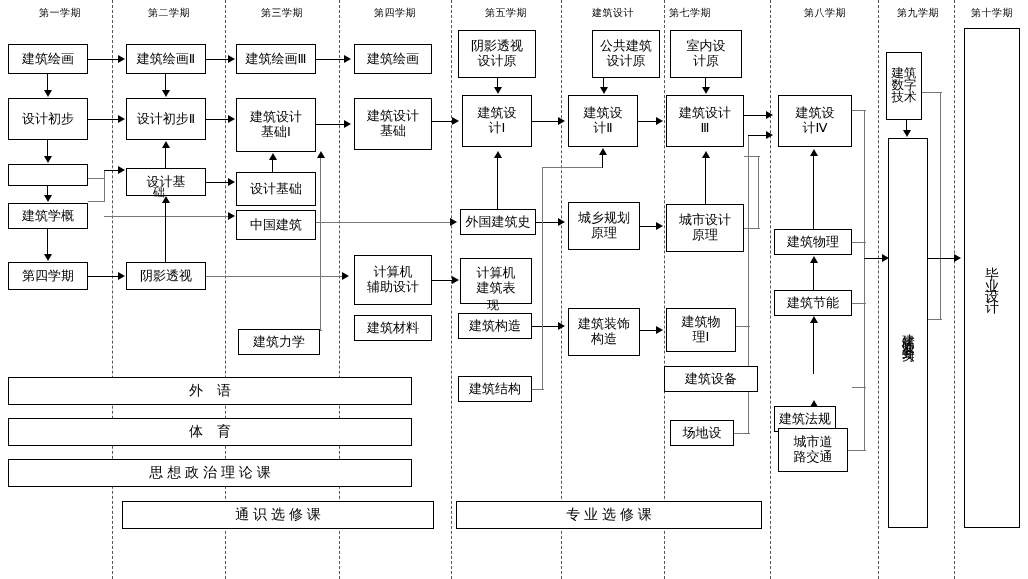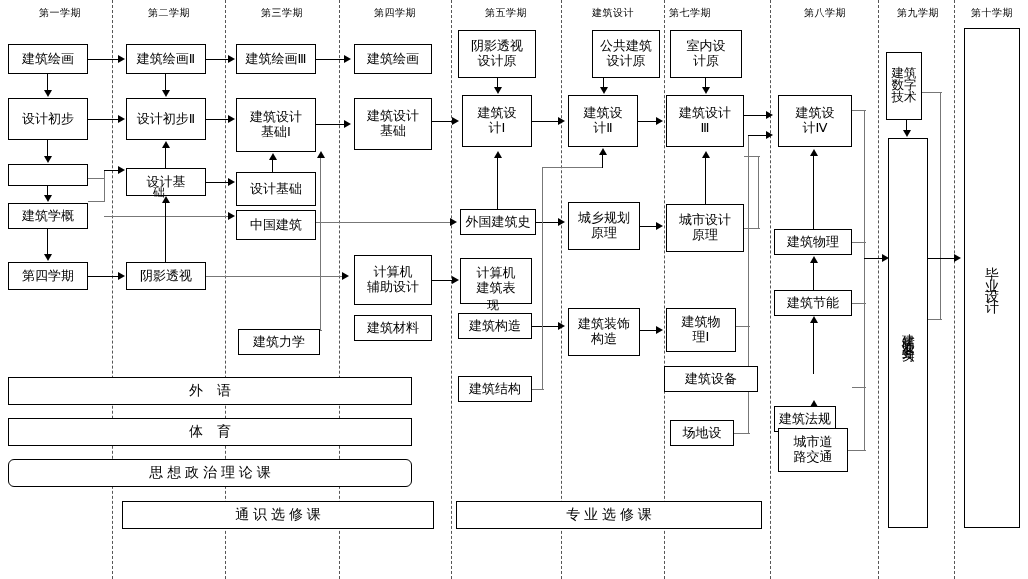--- a/index.html
+++ b/index.html
@@ -383,21 +383,21 @@
   <div class="vbox wide" style="left:964px;top:28px;width:56px;height:500px;">
       <span class="vlbl">毕业设计</span>
     </div>
 
   <div class="bar" style="left:8px;top:377px;width:404px;height:28px;">
       <span>外　语</span>
     </div>
   <div class="bar" style="left:8px;top:418px;width:404px;height:28px;">
       <span>体　育</span>
     </div>
-  <div class="bar" style="left:8px;top:459px;width:404px;height:28px;border-radius:6px;">
+  <div class="bar" style="left:8px;top:459px;width:404px;height:28px;">
       <span>思 想 政 治 理 论 课</span>
     </div>
   <div class="bar" style="left:122px;top:501px;width:312px;height:28px;">
       <span>通 识 选 修 课</span>
     </div>
   <div class="bar" style="left:456px;top:501px;width:306px;height:28px;">
       <span>专 业 选 修 课</span>
     </div>
 
   <div class="ovf" style="left:153px;top:184px;">础</div>

